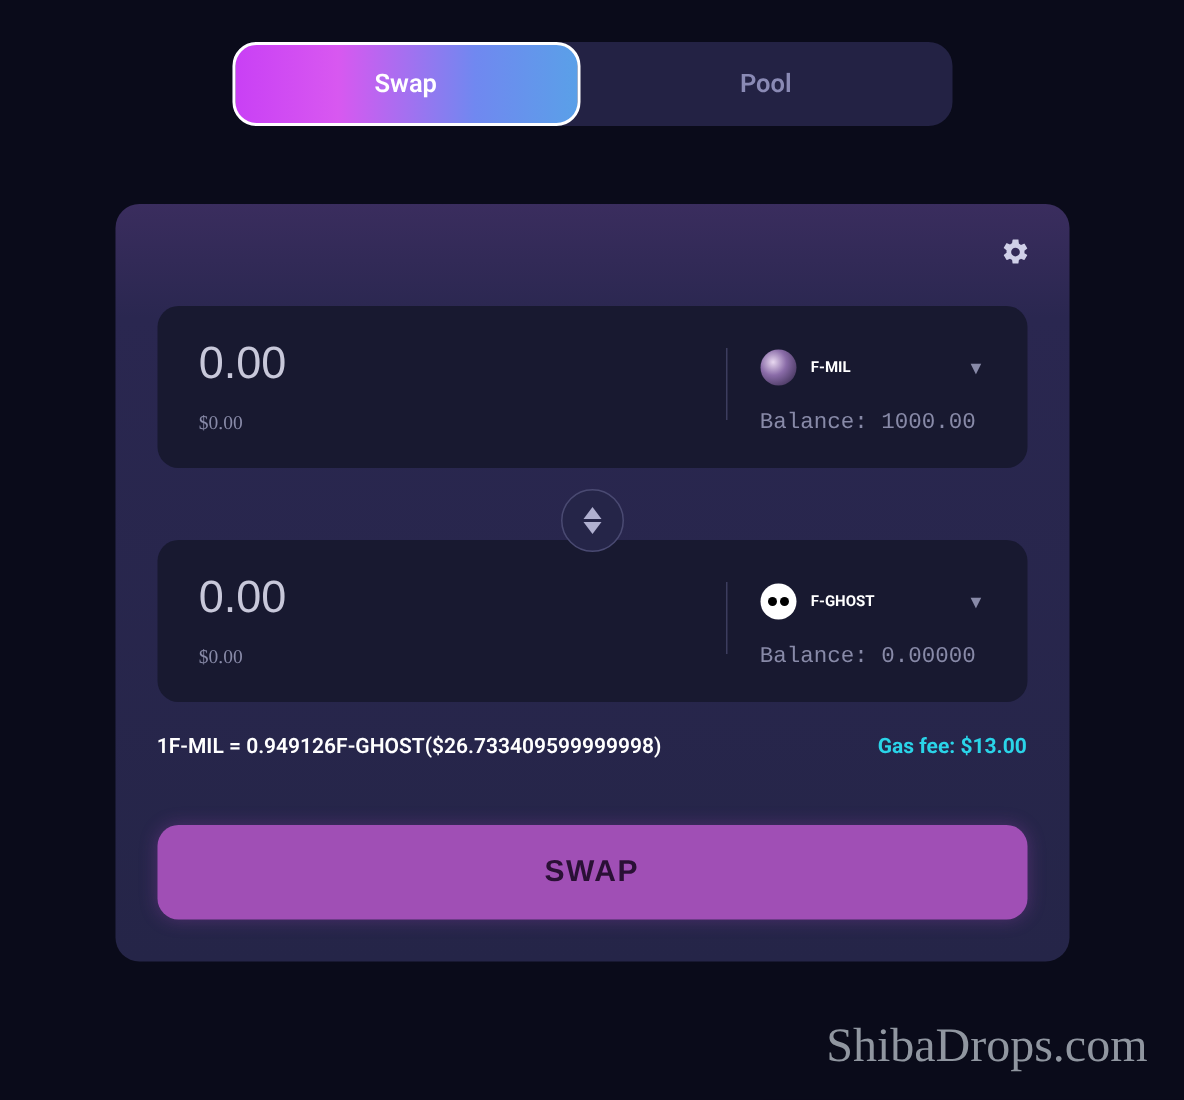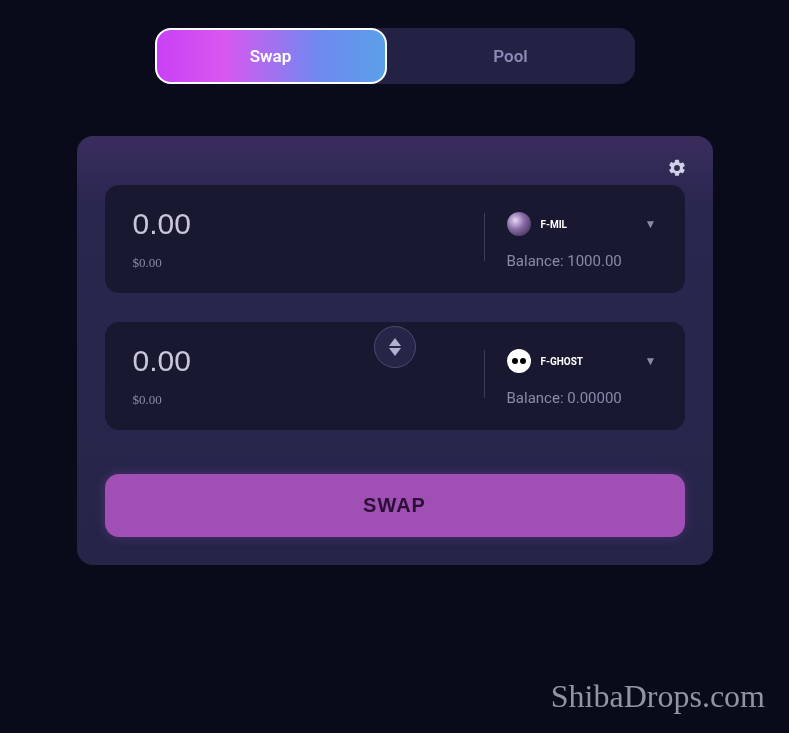--- a/index.html
+++ b/index.html
@@ -47,23 +47,23 @@
       position: absolute;
       top: 22px;
       right: 26px;
       color: #d0d0e8;
       cursor: pointer;
     }
     .swap-row {
       background: #181930;
       border-radius: 14px;
       padding: 22px 28px;
-      margin-top: 29px;
-      display: flex;
-      align-items: center;
+      margin-top: 48px;
+      display: flex;
+      align-items: flex-end;
       position: relative;
     }
     .amount-col {
       flex: 1;
     }
     .amount-input {
       background: transparent;
       border: none;
       outline: none;
       color: #c8c8da;
@@ -135,20 +135,21 @@
     }
     .caret {
       color: #888aa8;
       font-size: 12px;
       margin-left: auto;
     }
     .balance {
       color: #888aa8;
       font-size: 15px;
       margin-top: 16px;
+      font-family: Liberation Mono, monospace;
     }
     .switch-btn {
       position: absolute;
       left: 50%;
       transform: translateX(-50%);
       top: 190px;
       width: 42px;
       height: 42px;
       border-radius: 50%;
       background: #252548;
@@ -260,20 +261,24 @@
     <div class="token-col">
       <div class="token-select">
         <span class="token-icon fghost"></span>
         <span class="token-name">F-GHOST</span>
         <span class="caret">▼</span>
       </div>
       <div class="balance">Balance: 0.00000</div>
     </div>
   </div>
 
+  <div class="info-row">
+    <div class="rate-text">1F-MIL = 0.949126F-GHOST($26.733409599999998)</div>
+    <div class="gas-text">Gas fee: $13.00</div>
+  </div>
 
   <button class="swap-btn">
     <span>SWAP</span>
   </button>
 
 </div>
 
 <div class="watermark">ShibaDrops.com</div>
 
 </body></html>

